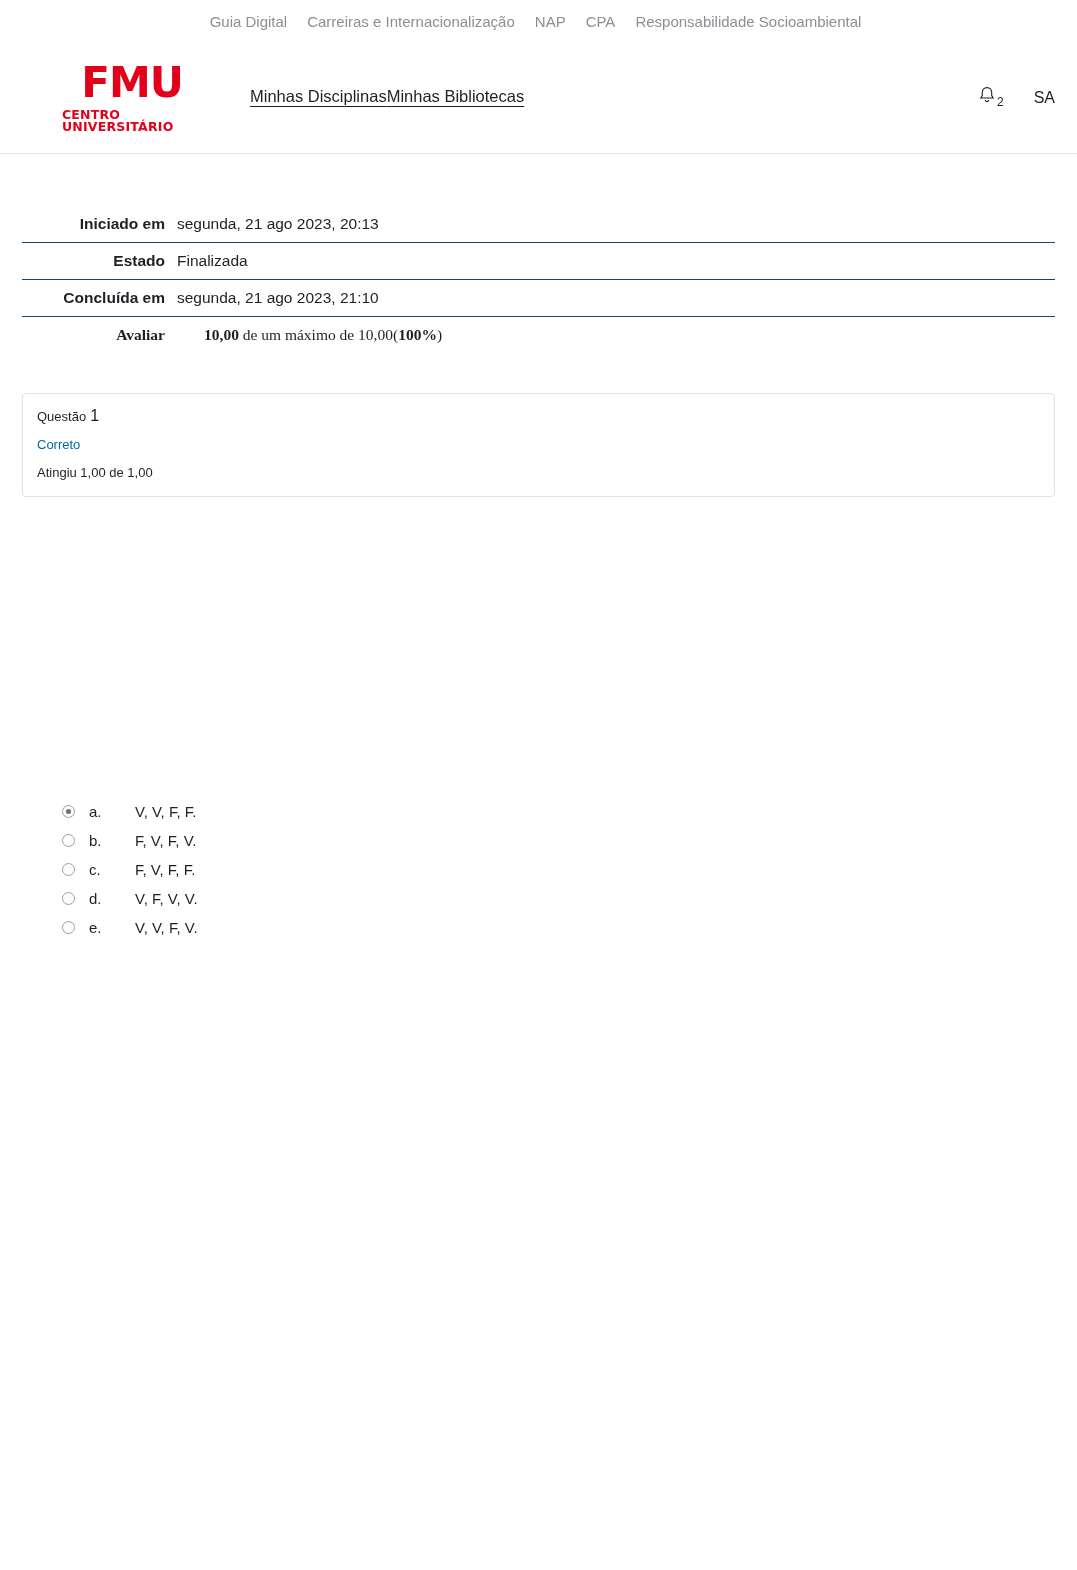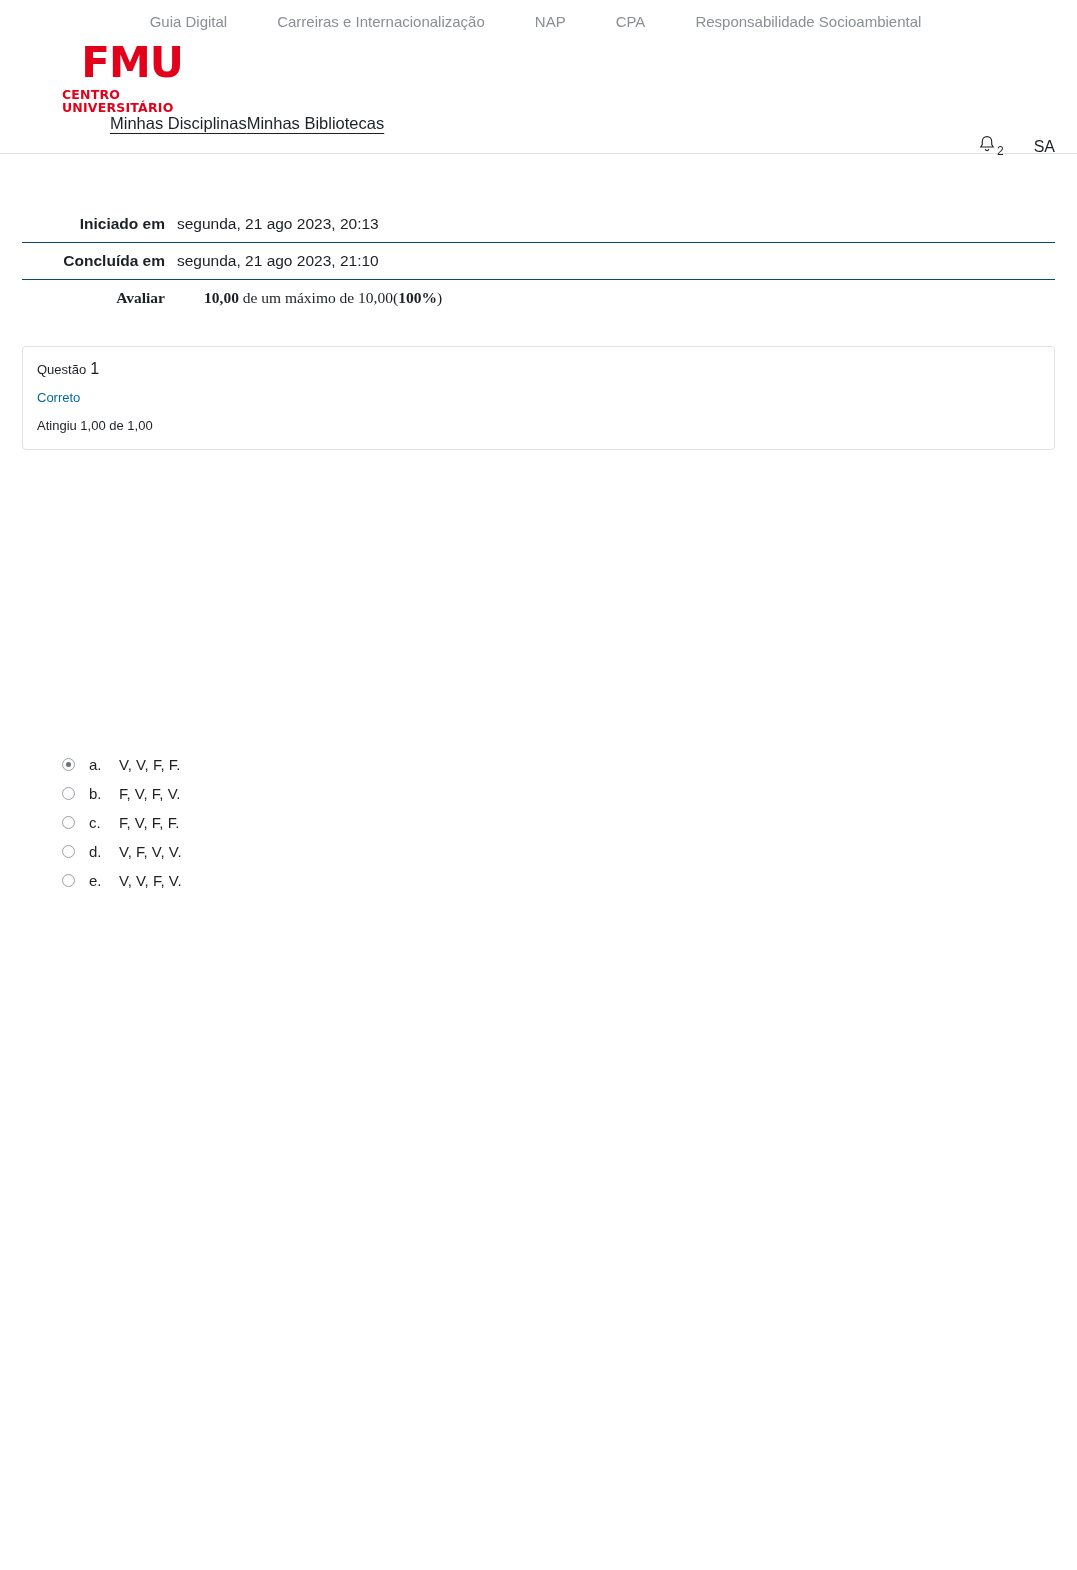--- a/index.html
+++ b/index.html
@@ -15,39 +15,39 @@
     min-height: 1570px;
     position: relative;
   }
 
   
   .top-bar {
     height: 42px;
     display: flex;
     align-items: center;
     justify-content: center;
-    gap: 50px;
+    gap: 20px;
     font-size: 15px;
     color: #8a8f94;
     padding-right: 6px;
   }
   .top-bar a {
     color: #8a8f94;
     text-decoration: none;
     white-space: nowrap;
   }
 
   
   .header {
     height: 112px;
     border-bottom: 1px solid #e0e2e4;
     display: flex;
+    align-items: center;
     padding: 0 22px 0 62px;
     position: relative;
-    flex-direction: column;
   }
   .brand {
     width: 140px;
     display: flex;
     flex-direction: column;
     align-items: center;
     line-height: 1;
   }
   .brand-mark {
     font-size: 42px;
@@ -122,21 +122,21 @@
     padding: 9px 0 9px 0;
     vertical-align: top;
     color: #1d2125;
   }
   table.summary tr:last-child { border-bottom: none; font-family: Liberation Serif, serif; }
   .grade-val { font-weight: bold; margin-left: 27px; }
   .grade-pct { font-weight: bold; }
 
   
   .question-card {
-    margin-top: 30px;
+    margin-top: 40px;
     border: 1px solid #dfe1e3;
     border-radius: 4px;
     padding: 13px 14px 16px 14px;
   }
   .q-head {
     font-size: 13px;
     color: #1d2125;
   }
   .q-head .qnum {
     font-size: 16px;
@@ -189,21 +189,21 @@
     position: absolute;
     left: 3px; top: 3px;
     width: 5px; height: 5px;
     border-radius: 50%;
     background: #6b7177;
   }
   .ans-letter {
     width: 30px;
     margin-left: 14px;
   }
-  .ans-text { margin-left: 0; }
+  .ans-text { margin-left: 16px; }
 </style>
 </head>
 <body>
 
 <div class="top-bar">
   <a href="#">Guia Digital</a>
   <a href="#">Carreiras e Internacionalização</a>
   <a href="#">NAP</a>
   <a href="#">CPA</a>
   <a href="#">Responsabilidade Socioambiental</a>
@@ -236,20 +236,24 @@
 
 <div class="content">
 
   <table class="summary">
     <tbody>
       <tr>
         <th>Iniciado em</th>
         <td>segunda, 21 ago 2023, 20:13</td>
       </tr>
       <tr>
+        <th>Estado</th>
+        <td>Finalizada</td>
+      </tr>
+      <tr>
         <th>Concluída em</th>
         <td>segunda, 21 ago 2023, 21:10</td>
       </tr>
       <tr>
         <th>Avaliar</th>
         <td><span class="grade-val">10,00</span><span> de um máximo de 10,00(</span><span class="grade-pct">100%</span><span>)</span></td>
       </tr>
     </tbody>
   </table>
 

